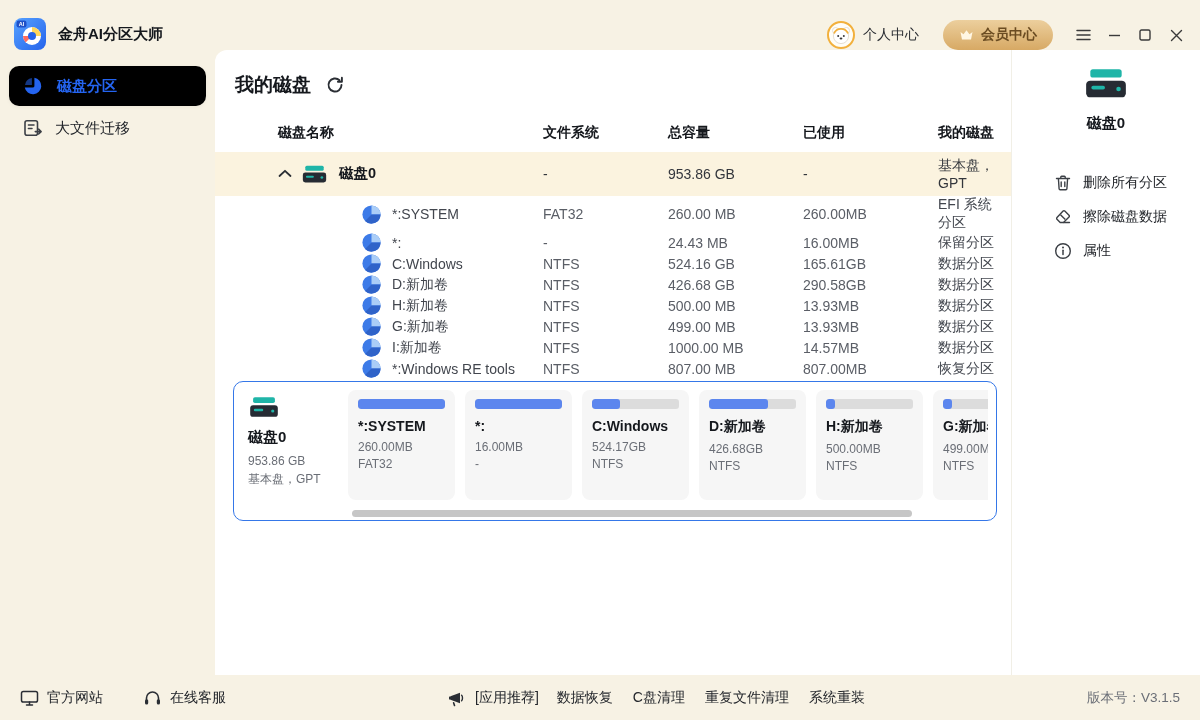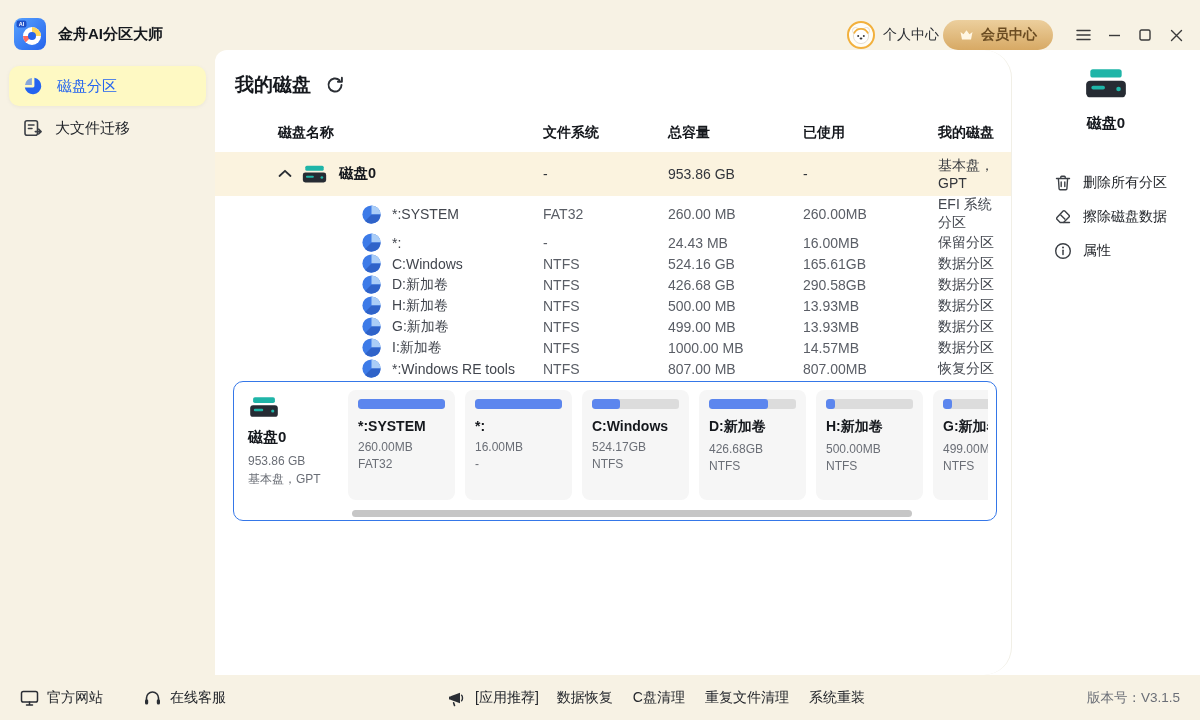--- a/index.html
+++ b/index.html
@@ -8,39 +8,39 @@
   body { font-family:"Liberation Sans","DejaVu Sans",sans-serif; background:#e8e8e8; }
   .window { width:1200px; height:720px; background:#f7f2e4; display:flex; flex-direction:column; overflow:hidden; position:relative; }
 
   
   .titlebar { flex:0 0 50px; display:flex; align-items:flex-end; justify-content:space-between; padding:0 10px 0 14px; }
   .tb-left { display:flex; align-items:center; gap:12px; }
   .logo { width:32px; height:32px; display:flex; }
   .app-title { font-size:15px; font-weight:600; color:#15181d; }
   .tb-right { display:flex; align-items:center; }
   .avatar { width:28px; height:28px; display:flex; cursor:pointer; margin-right:8px; }
-  .personal { font-size:14px; color:#2b2e33; cursor:pointer; margin-right:4px; }
+  .personal { font-size:14px; color:#2b2e33; cursor:pointer; margin-right:24px; }
   .member-btn { display:flex; align-items:center; gap:7px; height:30px; padding:0 16px; border:none; border-radius:16px;
     background:linear-gradient(180deg,#eccf9d,#d7a964); color:#6b4c22; font-size:14px; font-weight:600; cursor:pointer;
     margin-right:16px; font-family:inherit; }
   .crown { display:flex; }
   .winctl { display:flex; align-items:center; gap:3px; }
   .wbtn { width:28px; height:28px; display:flex; align-items:center; justify-content:center; cursor:pointer; border-radius:5px; }
 
   
   .midrow { flex:1; display:flex; min-height:0; }
   .sidebar { flex:0 0 215px; padding:16px 9px 0 9px; }
   .nav-item { height:40px; border-radius:10px; display:flex; align-items:center; gap:12px; padding:0 14px;
     font-size:15px; color:#23262b; cursor:pointer; margin-bottom:2px; }
   .nav-item .nicon { width:20px; height:20px; color:#3c4046; display:flex; flex:none; }
-  .nav-item.active { background:#fef9c3; color:#2464f0; font-weight:400; box-shadow:0 1px 4px rgba(0,0,0,.05);gap:14px; }
+  .nav-item.active { background:#000000; color:#2464f0; font-weight:700; box-shadow:0 1px 4px rgba(0,0,0,.05);gap:14px; }
   .nav-item.active .nicon { color:#2464f0; }
 
   .content { flex:1; display:flex; min-width:0; background:#fff; border-radius:12px 0 0 0; overflow:hidden; }
-  .main { flex:1; min-width:0; display:flex; flex-direction:column; border-right:1px solid #f1efe6;border-radius:28px; }
+  .main { flex:1; min-width:0; display:flex; flex-direction:column; border-right:1px solid #f1efe6; }
 
   .main-head { flex:0 0 64px; display:flex; align-items:center; gap:14px; padding:6px 0 0 20px; }
   .main-head h1 { font-size:19px; color:#15181d; font-weight:700; }
   .refresh { width:20px; height:20px; display:flex; cursor:pointer; }
 
   .thead { flex:0 0 38px; display:flex; align-items:center; padding:0 14px 0 20px; font-size:14px; font-weight:700; color:#15181d; }
   .col-name { flex:0 0 265px; display:flex; align-items:center; min-width:0;margin-left:43px; }
   .col-fs { flex:0 0 125px; } .col-total { flex:0 0 135px; } .col-used { flex:0 0 135px; } .col-info { flex:1; min-width:0; }
 
   .disk-row { flex:0 0 44px; display:flex; align-items:center; background:#fbf3df; padding:0 14px 0 20px; font-size:14px; color:#33363c; cursor:pointer; }

